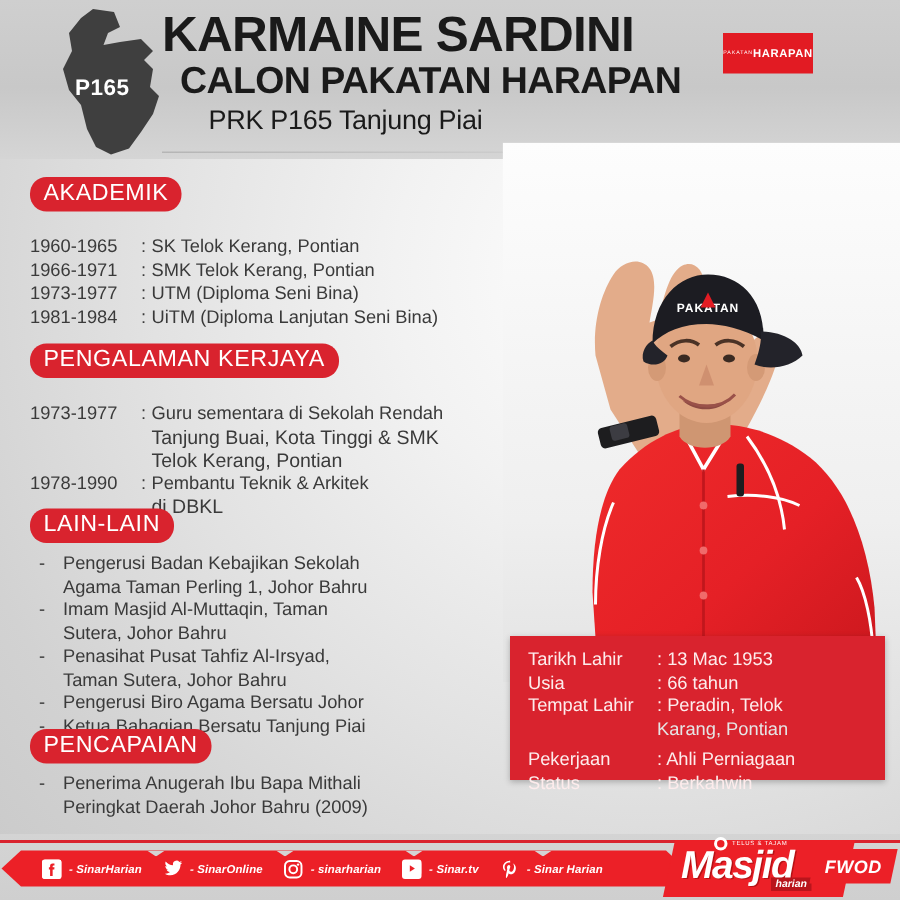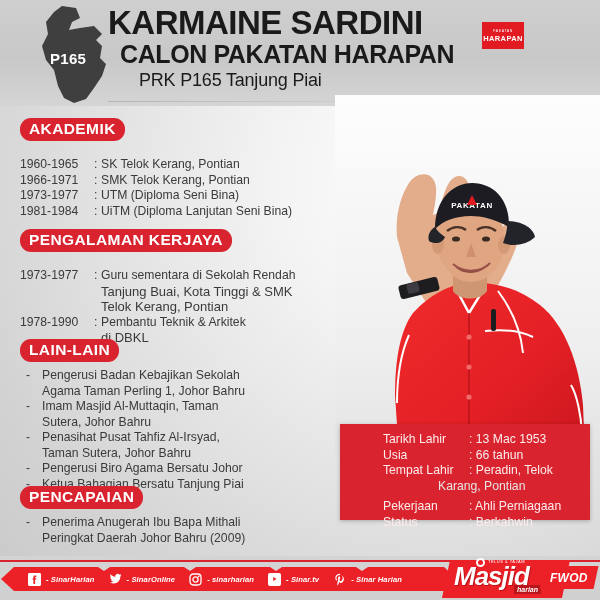--- a/index.html
+++ b/index.html
@@ -22,31 +22,31 @@
   .map-badge svg{position:absolute;left:0;top:0;}
   .p165{position:absolute;left:14px;top:46px;color:#ffffff;
     font-size:15px;font-weight:bold;letter-spacing:0.3px;}
   .title-wrap{position:absolute;left:108px;top:6px;width:420px;}
   .t1{font-size:33px;font-weight:bold;color:#1a1a1a;letter-spacing:-0.5px;line-height:34px;
       white-space:nowrap;}
   .t2{font-size:25px;font-weight:bold;color:#1a1a1a;letter-spacing:-0.4px;line-height:26px;
       margin-top:1px;white-space:nowrap;margin-left:12px;}
   .t3{font-size:18px;font-weight:normal;color:#1a1a1a;letter-spacing:-0.2px;line-height:22px;
       margin-top:2px;white-space:nowrap;margin-left:31px;}
-  .ph-logo{position:absolute;left:482px;top:22px;width:42px;height:27px;
-    background:#e21b23;display:flex;flex-direction:column;align-items:center;justify-content:center;}
+  .ph-logo{position:absolute;left:482px;top:22px;width:60px;height:27px;
+    background:#e21b23;display:flex;flex-direction:row;align-items:center;justify-content:center;}
   .ph-logo .ph-top{font-size:3.5px;color:#fff;letter-spacing:0.6px;line-height:5px;}
   .ph-logo .ph-main{font-size:7.5px;color:#fff;font-weight:bold;letter-spacing:0.4px;line-height:9px;}
   .hdr-rule{position:absolute;left:108px;top:101px;width:330px;height:1px;
     background:linear-gradient(90deg,#b5b5b5,#cccccc 70%,rgba(200,200,200,0));}
 
   
   .section{position:absolute;left:20px;}
   .sec-head{display:inline-block;background:#d9232e;color:#ffffff;
-    font-size:15.5px;font-weight:bold;letter-spacing:0.4px;
+    font-size:15.5px;font-weight:normal;letter-spacing:0.4px;
     padding:3px 9px 4px 9px;line-height:16px;border-radius:11px;}
   .rows{margin-top:16px;}
   .row{display:flex;font-size:12.2px;color:#3a3a3a;line-height:15.5px;}
   .row .yr{width:74px;flex:none;color:#3a3a3a;}
   .row .sep{width:7px;flex:none;}
   .row .txt{flex:1;}
   .sub{padding-left:81px;font-size:13px;color:#3a3a3a;line-height:15.5px;}
   .bullets{margin-top:6px;}
   .bul{display:flex;font-size:12.2px;color:#3a3a3a;line-height:15.5px;margin-bottom:0px;}
   .bul .dash{width:16px;flex:none;padding-left:6px;}
@@ -56,21 +56,21 @@
   #sec-kerjaya{top:229px;}
   #sec-lain{top:339px;}
   #sec-pencapaian{top:486px;}
 
   
   .photo{position:absolute;left:335px;top:95px;width:265px;height:360px;overflow:hidden;}
 
   
   .infobox{position:absolute;left:340px;top:424px;width:250px;height:96px;
     background:#d9232e;box-shadow:0 1px 4px rgba(0,0,0,0.25);}
-  .inforow{display:flex;font-size:12.2px;color:#fdecec;line-height:15.6px;padding-left:12px;margin-left:31px;}
+  .inforow{display:flex;font-size:12.2px;color:#fdecec;line-height:15.6px;padding-left:12px;}
   .inforow .lab{width:86px;flex:none;}
   .inforow .val{flex:1;}
   .infobox .pad{height:8px;}
   .cont{padding-left:98px;font-size:12.2px;color:#e5e5e5;line-height:15.6px;}
   .gap{height:5px;}
 
   
   .footer{position:absolute;left:0;top:556px;width:600px;height:44px;
     background:linear-gradient(180deg,#d4d4d4 0%,#cfcfcf 100%);}
   .foot-line{position:absolute;left:0;top:4px;width:600px;height:2px;background:#d9232e;}

